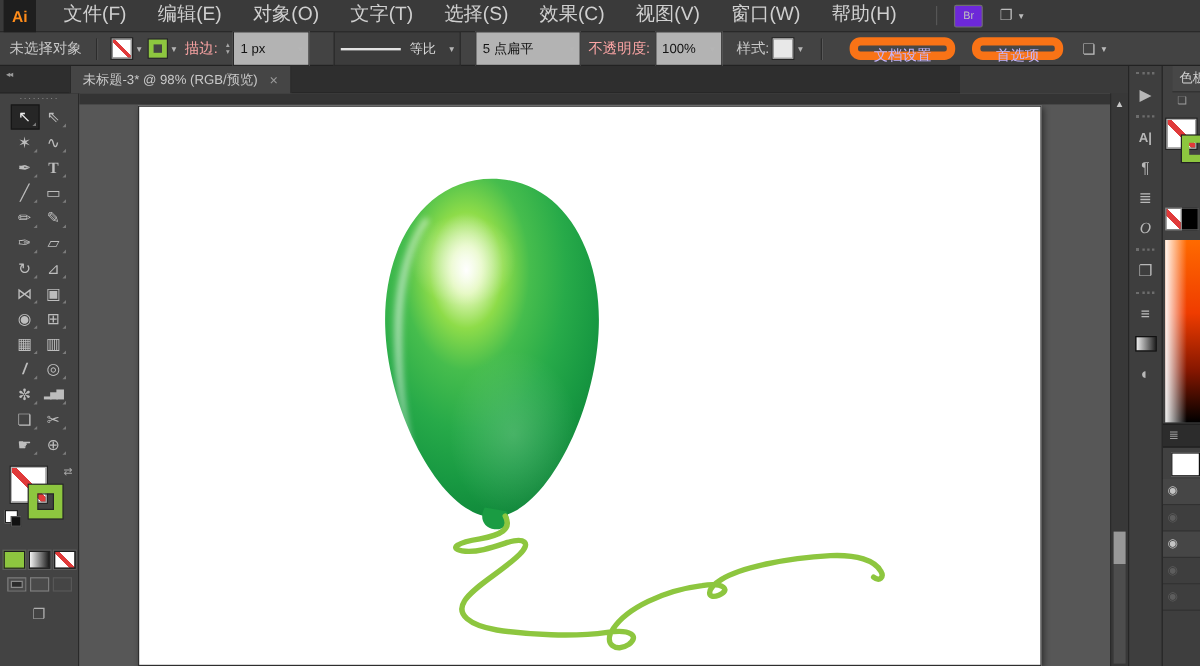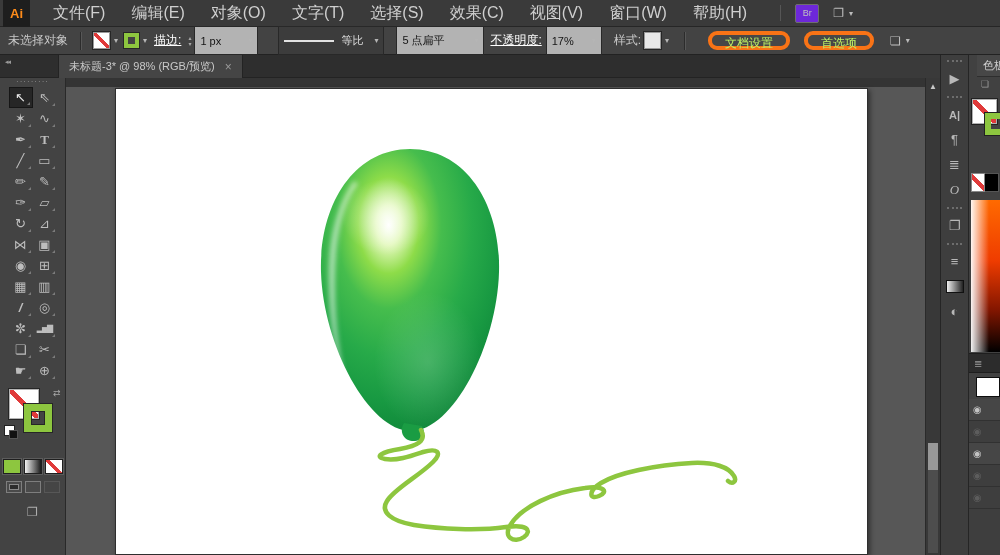--- a/index.html
+++ b/index.html
@@ -22,30 +22,30 @@
     border-bottom:1px solid #222;display:flex;align-items:center;font-size:12px;color:#c8c8c8;
     padding-left:8px;box-sizing:border-box;}
   .status{width:64px;}
   .vsep{width:1px;height:18px;background:#2c2c2c;border-right:1px solid #575757;margin:0 8px;}
   .swatchbtn{display:flex;align-items:center;margin:0 3px;gap:2px;}
   .noneSwatch{width:15px;height:15px;border:1px solid #9a9a9a;box-shadow:0 0 0 1px #262626;
     background:linear-gradient(45deg,#fff 42%,#e03a3a 42%,#e03a3a 57%,#fff 57%);}
   .greenRing{width:15px;height:15px;box-sizing:border-box;border:4px solid #8dc63f;background:#434343;
     box-shadow:0 0 0 1px #262626;}
   .dd{font-size:8px;color:#b5b5b5;margin-left:2px;}
-  .link{color:#ffffff;text-decoration:underline;margin:0 4px;cursor:pointer;white-space:nowrap;}
+  .link{color:#fca5a5;margin:0 4px;cursor:pointer;white-space:nowrap;}
   .stepper{display:flex;flex-direction:column;color:#a8a8a8;font-size:6px;line-height:6px;margin:0 3px;}
   .combo{height:29px;display:flex;align-items:center;border:1px solid #282828;padding:0 5px;
     font-size:11px;box-sizing:border-box;white-space:nowrap;}
   .combo.light{background:#b3b3b3;color:#141414;}
   .combo.dark{background:#3c3c3c;color:#dcdcdc;}
   .linepreview{display:inline-block;width:50px;height:2px;background:#e2e2e2;margin-right:7px;}
   .lbl{margin:0 0 0 12px;white-space:nowrap;}
   .stylesw{width:15px;height:15px;background:#e8e8e8;border:1px solid #999;box-shadow:0 0 0 1px #262626;}
-  .cbtn{background:#474747;border:4px solid #f97316;border-radius:9px;color:#bef264;font-size:12px;
+  .cbtn{background:#474747;border:7px solid #f97316;border-radius:9px;color:#c4b5fd;font-size:12px;
     height:19px;padding:0 13px;margin-left:14px;font-family:inherit;white-space:nowrap;cursor:pointer;}
   
   #tabbar{position:absolute;left:0;top:55px;width:800px;height:23px;background:#2e2e2e;
     border-bottom:1px solid #232323;box-sizing:border-box;}
   .collapseL{position:absolute;left:5px;top:3px;color:#9a9a9a;font-size:7px;letter-spacing:-1px;}
   .doctab{position:absolute;left:58px;top:0;height:23px;background:#454545;border-right:1px solid #232323;
     border-left:1px solid #232323;display:flex;align-items:center;padding:0 10px;gap:10px;
     color:#c9c9c9;font-size:11px;white-space:nowrap;}
   .doctab .close{color:#9a9a9a;font-size:12px;cursor:pointer;}
   
@@ -186,21 +186,21 @@
       <span class="linepreview" data-name="stroke-profile-preview"></span>
       <span>等比</span>
       <span class="dd" style="margin-left:auto" data-name="chevron-down-icon">▾</span>
     </div>
     <div class="combo light" style="margin-left:12px;width:88px;justify-content:center" data-name="brush-definition-combo">
       <span>5 点扁平</span>
       <span class="dd" style="margin-left:auto" data-name="chevron-down-icon">▾</span>
     </div>
     <span class="link" style="margin-left:6px" data-name="opacity-link">不透明度:</span>
     <div class="combo light" style="width:56px" data-name="opacity-combo">
-      <span>17%</span>
+      <span>100%</span>
       <span class="dd" style="margin-left:auto" data-name="chevron-down-icon">▾</span>
     </div>
     <span class="lbl" data-name="style-label">样式:</span>
     <div class="swatchbtn" data-name="style-dropdown">
       <div class="stylesw" data-name="style-swatch"></div>
       <span class="dd" data-name="chevron-down-icon">▾</span>
     </div>
     <div class="vsep" style="margin-left:12px" data-name="divider"></div>
     <button class="cbtn" data-name="document-setup-button">文档设置</button>
     <button class="cbtn" data-name="preferences-button">首选项</button>

